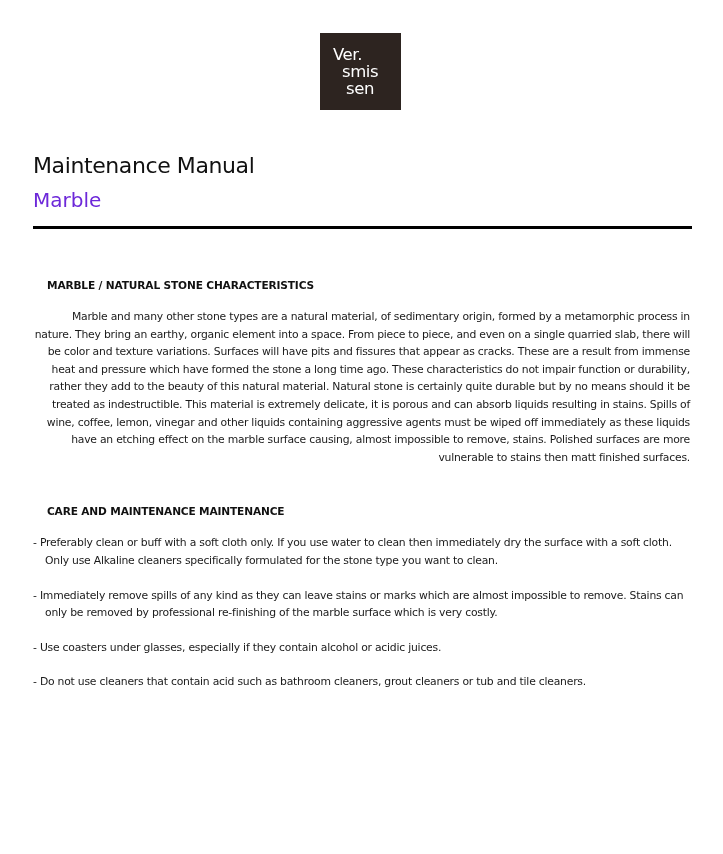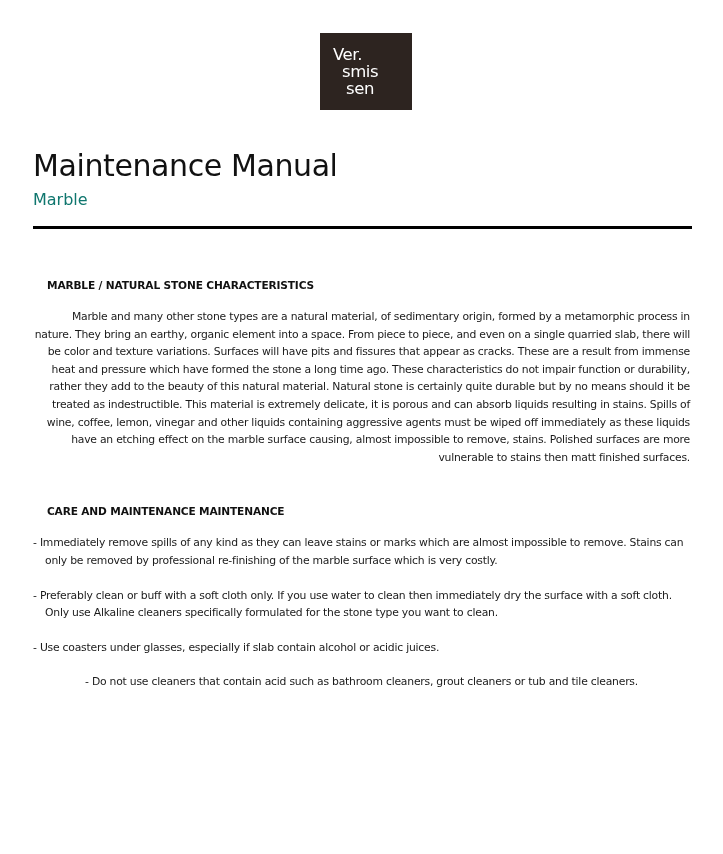--- a/index.html
+++ b/index.html
@@ -25,21 +25,21 @@
 
   
   .logo-wrap {
     position: absolute;
     left: 320px;
     top: 33px;
     width: 77px;
     height: 77px;
   }
   .logo-box {
-    width: 92px;
+    width: 81px;
     height: 77px;
     background: #2d2420;
     box-sizing: border-box;
     position: relative;
   }
   .logo-text {
     position: absolute;
     left: 13px;
     top: 13px;
     color: #ffffff;
@@ -59,34 +59,34 @@
 
   
   .title-block {
     position: absolute;
     left: 33px;
     top: 148px;
     width: 660px;
   }
   .doc-title {
     font-family: "DejaVu Sans", sans-serif;
-    font-size: 30px;
+    font-size: 22px;
     line-height: 36px;
     font-weight: 400;
     letter-spacing: -0.4px;
     color: #111111;
     margin: 0;
   }
   .doc-subtitle {
     font-family: "DejaVu Sans", sans-serif;
-    font-size: 16px;
+    font-size: 20px;
     line-height: 22px;
     font-weight: 400;
     letter-spacing: 0px;
-    color: #0f766e;
+    color: #6d28d9;
     margin: 5px 0 0 0;
   }
 
   .rule {
     position: absolute;
     left: 33px;
     top: 226px;
     width: 659px;
     height: 3px;
     background: #000000;
@@ -132,21 +132,21 @@
   .inst-item {
     font-family: "DejaVu Sans", sans-serif;
     font-size: 10.8px;
     line-height: 17.6px;
     letter-spacing: -0.22px;
     color: #1a1a1a;
     padding-left: 12px;
     text-indent: -12px;
     margin-bottom: 17px;
   }
-  .inst-item:last-child { margin-bottom: 8px; text-align: center; }
+  .inst-item:last-child { margin-bottom: 8px; }
 </style>
 </head>
 <body>
 
 <div class="page">
 
   <div class="logo-wrap">
     <div class="logo-box">
       <div class="logo-text">
         <span class="logo-line logo-line-1">Ver.</span>
@@ -165,21 +165,21 @@
 
   <div class="content">
 
     <h2 class="section-heading">MARBLE / NATURAL STONE CHARACTERISTICS</h2>
     <p class="body-par">Marble and many other stone types are a natural material, of sedimentary origin, formed by a metamorphic process in nature. They bring an earthy, organic element into a space. From piece to piece, and even on a single quarried slab, there will be color and texture variations. Surfaces will have pits and fissures that appear as cracks. These are a result from immense heat and pressure which have formed the stone a long time ago. These characteristics do not impair function or durability, rather they add to the beauty of this natural material. Natural stone is certainly quite durable but by no means should it be treated as indestructible. This material is extremely delicate, it is porous and can absorb liquids resulting in stains. Spills of wine, coffee, lemon, vinegar and other liquids containing aggressive agents must be wiped off immediately as these liquids have an etching effect on the marble surface causing, almost impossible to remove, stains. Polished surfaces are more vulnerable to stains then matt finished surfaces.</p>
 
     <div class="section-gap"></div>
 
     <h2 class="section-heading">CARE AND MAINTENANCE MAINTENANCE</h2>
     <ul class="inst-list">
+      <li class="inst-item">- Preferably clean or buff with a soft cloth only. If you use water to clean then immediately dry the surface with a soft cloth. Only use Alkaline cleaners specifically formulated for the stone type you want to clean.</li>
       <li class="inst-item">- Immediately remove spills of any kind as they can leave stains or marks which are almost impossible to remove. Stains can only be removed by professional re-finishing of the marble surface which is very costly.</li>
-      <li class="inst-item">- Preferably clean or buff with a soft cloth only. If you use water to clean then immediately dry the surface with a soft cloth. Only use Alkaline cleaners specifically formulated for the stone type you want to clean.</li>
-      <li class="inst-item">- Use coasters under glasses, especially if slab contain alcohol or acidic juices.</li>
+      <li class="inst-item">- Use coasters under glasses, especially if they contain alcohol or acidic juices.</li>
       <li class="inst-item">- Do not use cleaners that contain acid such as bathroom cleaners, grout cleaners or tub and tile cleaners.</li>
     </ul>
 
   </div>
 
 </div>
 
 </body></html>

